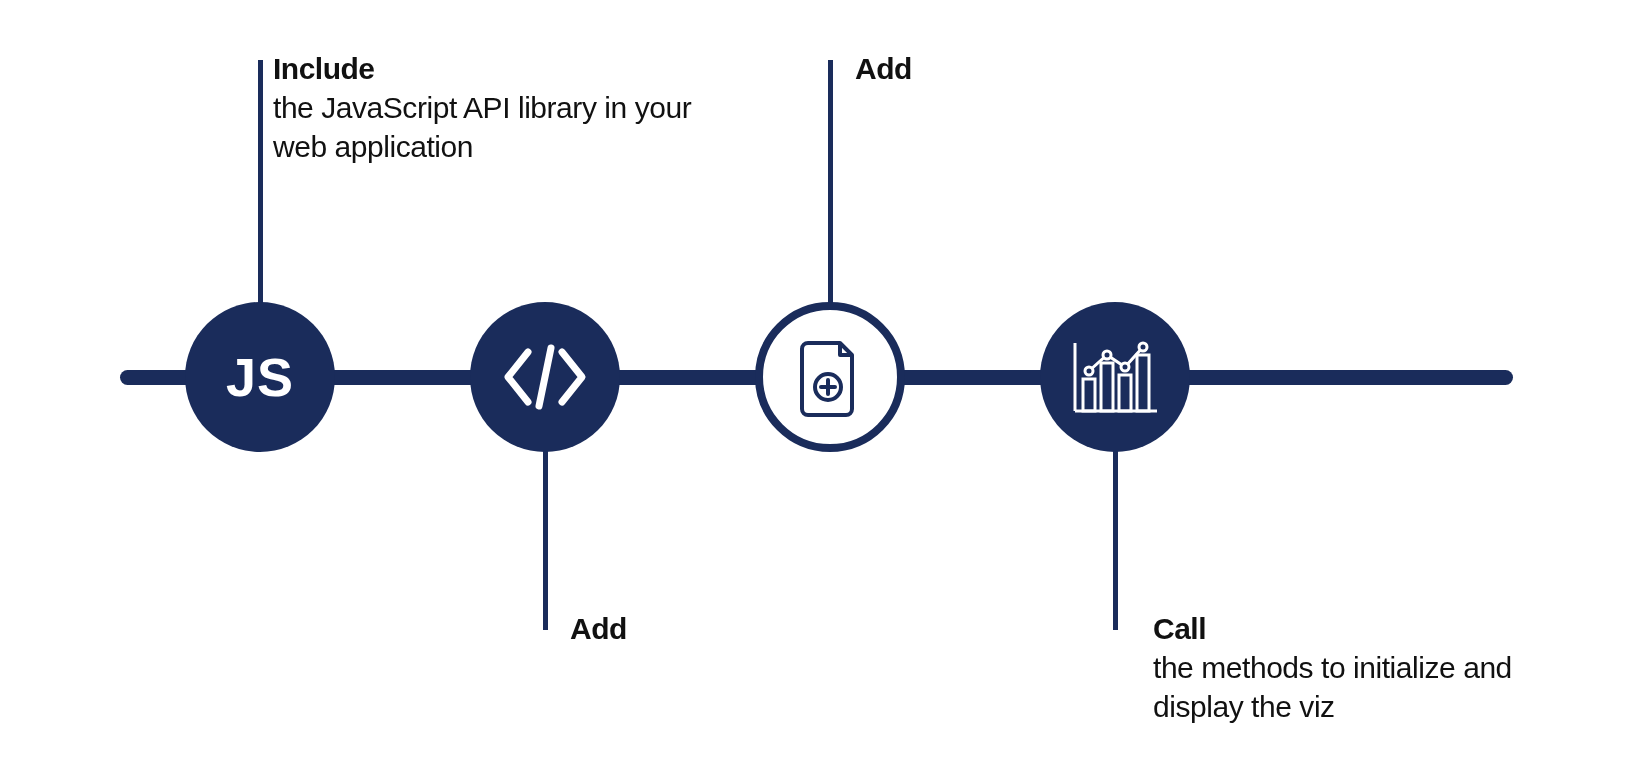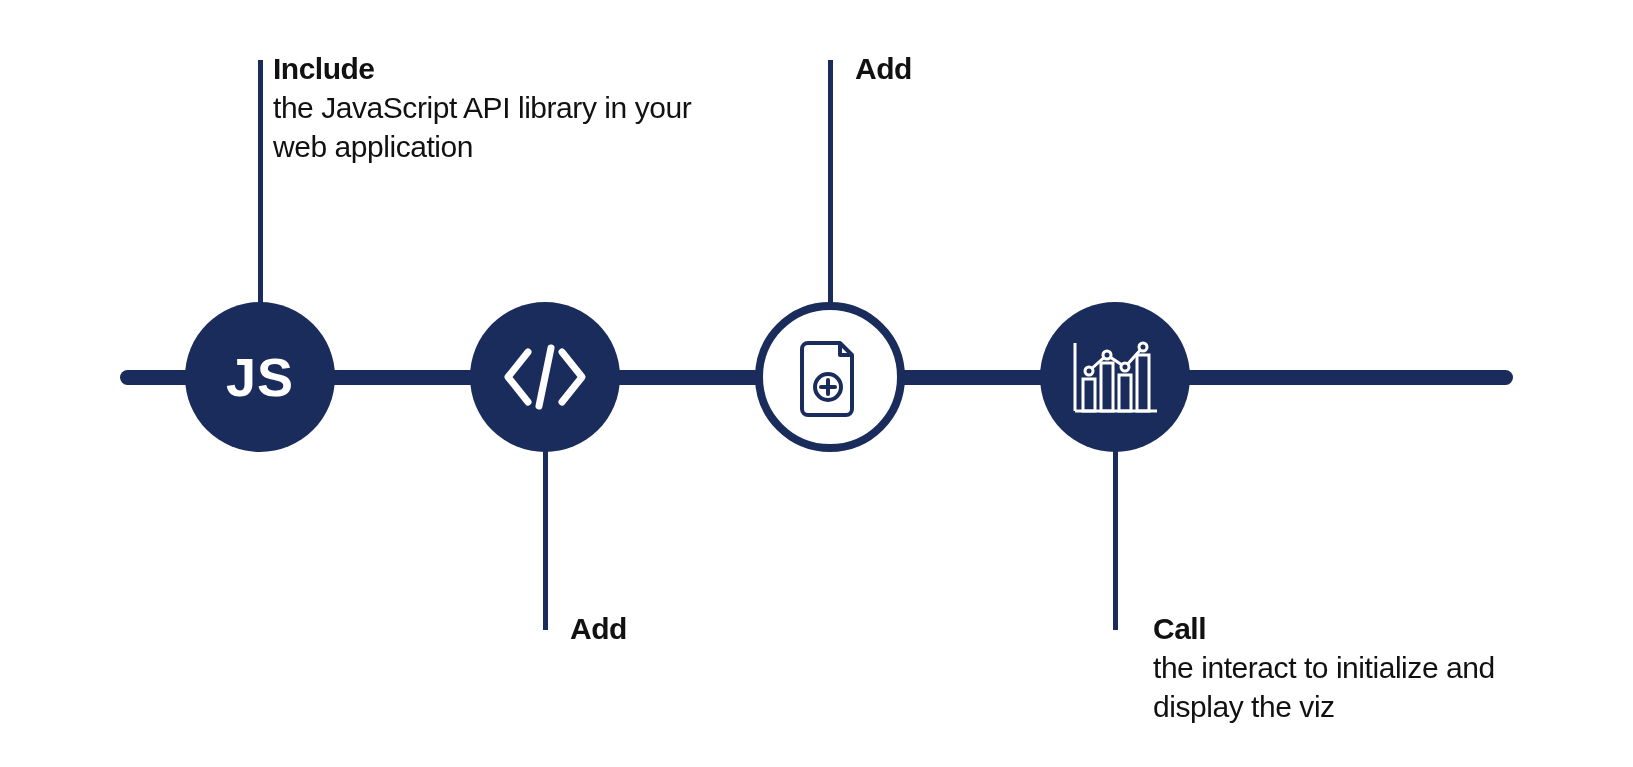--- a/index.html
+++ b/index.html
@@ -125,14 +125,14 @@
 
     <polyline points="22,38 40,22 58,34 76,14" fill="none" stroke="#fff" stroke-width="3"></polyline>
     <circle cx="22" cy="38" r="4" fill="#1a2c5b" stroke="#fff" stroke-width="3"></circle>
     <circle cx="40" cy="22" r="4" fill="#1a2c5b" stroke="#fff" stroke-width="3"></circle>
     <circle cx="58" cy="34" r="4" fill="#1a2c5b" stroke="#fff" stroke-width="3"></circle>
     <circle cx="76" cy="14" r="4" fill="#1a2c5b" stroke="#fff" stroke-width="3"></circle>
   </svg>
 </div>
 <div class="label-block" style="left:1140px; top:610px; width:400px;margin-left:13px;">
   <div class="label-title">Call</div>
-  <div class="label-desc">the interact to initialize and display the viz</div>
+  <div class="label-desc">the methods to initialize and display the viz</div>
 </div>
 
 </body></html>

